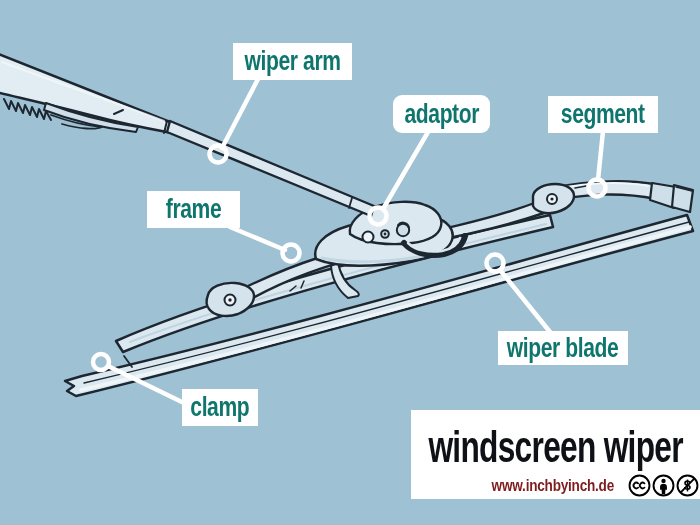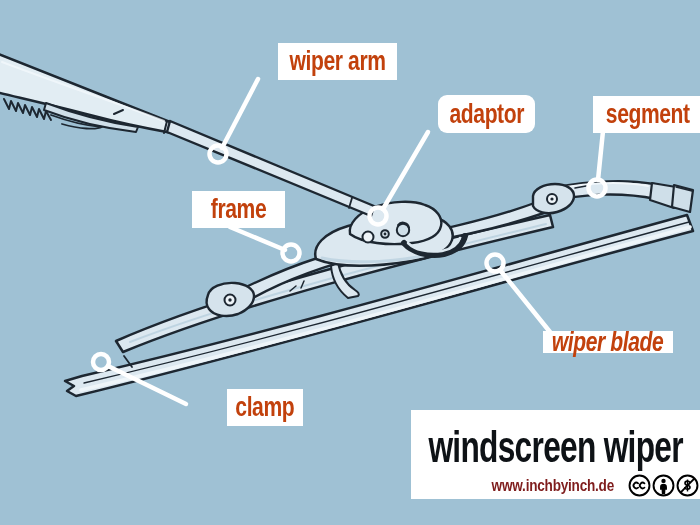--- a/index.html
+++ b/index.html
@@ -3,23 +3,23 @@
 <meta charset="utf-8">
 <style>
   html,body{margin:0;padding:0;background:#9fc1d4;}
   .stage{
     position:relative;width:700px;height:525px;overflow:hidden;
     background:#9fc1d4;
     font-family:"Liberation Sans",sans-serif;
   }
   .art{position:absolute;left:0;top:0;width:700px;height:525px;}
   .label{
-    position:absolute;background:#fff;color:#c2410c;
+    position:absolute;background:#fff;color:#0f766e;
     display:flex;align-items:center;justify-content:center;
-    font-weight:700;white-space:nowrap;margin-left:45px;
+    font-weight:700;white-space:nowrap;
   }
   .label span{
     display:inline-block;font-size:27px;letter-spacing:-0.5px;
     transform:scaleX(.78);transform-origin:center;
   }
   .titlebar{
     position:absolute;left:411px;top:410px;width:289px;height:73px;
     background:#fff;color:#0e1216;display:flex;align-items:center;justify-content:center;
   }
   .titlebar span{
@@ -129,21 +129,21 @@
   </div>
   <div class="label" style="left:393px;top:95px;width:97px;height:38px;border-radius:9px;">
     <span>adaptor</span>
   </div>
   <div class="label" style="left:147px;top:191px;width:93px;height:37px;">
     <span>frame</span>
   </div>
   <div class="label" style="left:548px;top:96px;width:110px;height:37px;">
     <span>segment</span>
   </div>
-  <div class="label" style="left:498px;top:331px;width:130px;height:22px;font-style:italic;">
+  <div class="label" style="left:498px;top:331px;width:130px;height:34px;">
     <span>wiper blade</span>
   </div>
   <div class="label" style="left:182px;top:389px;width:76px;height:37px;text-align:right;">
     <span>clamp</span>
   </div>
 
   <div class="titlebar">
     <span>windscreen wiper</span>
   </div>
 

